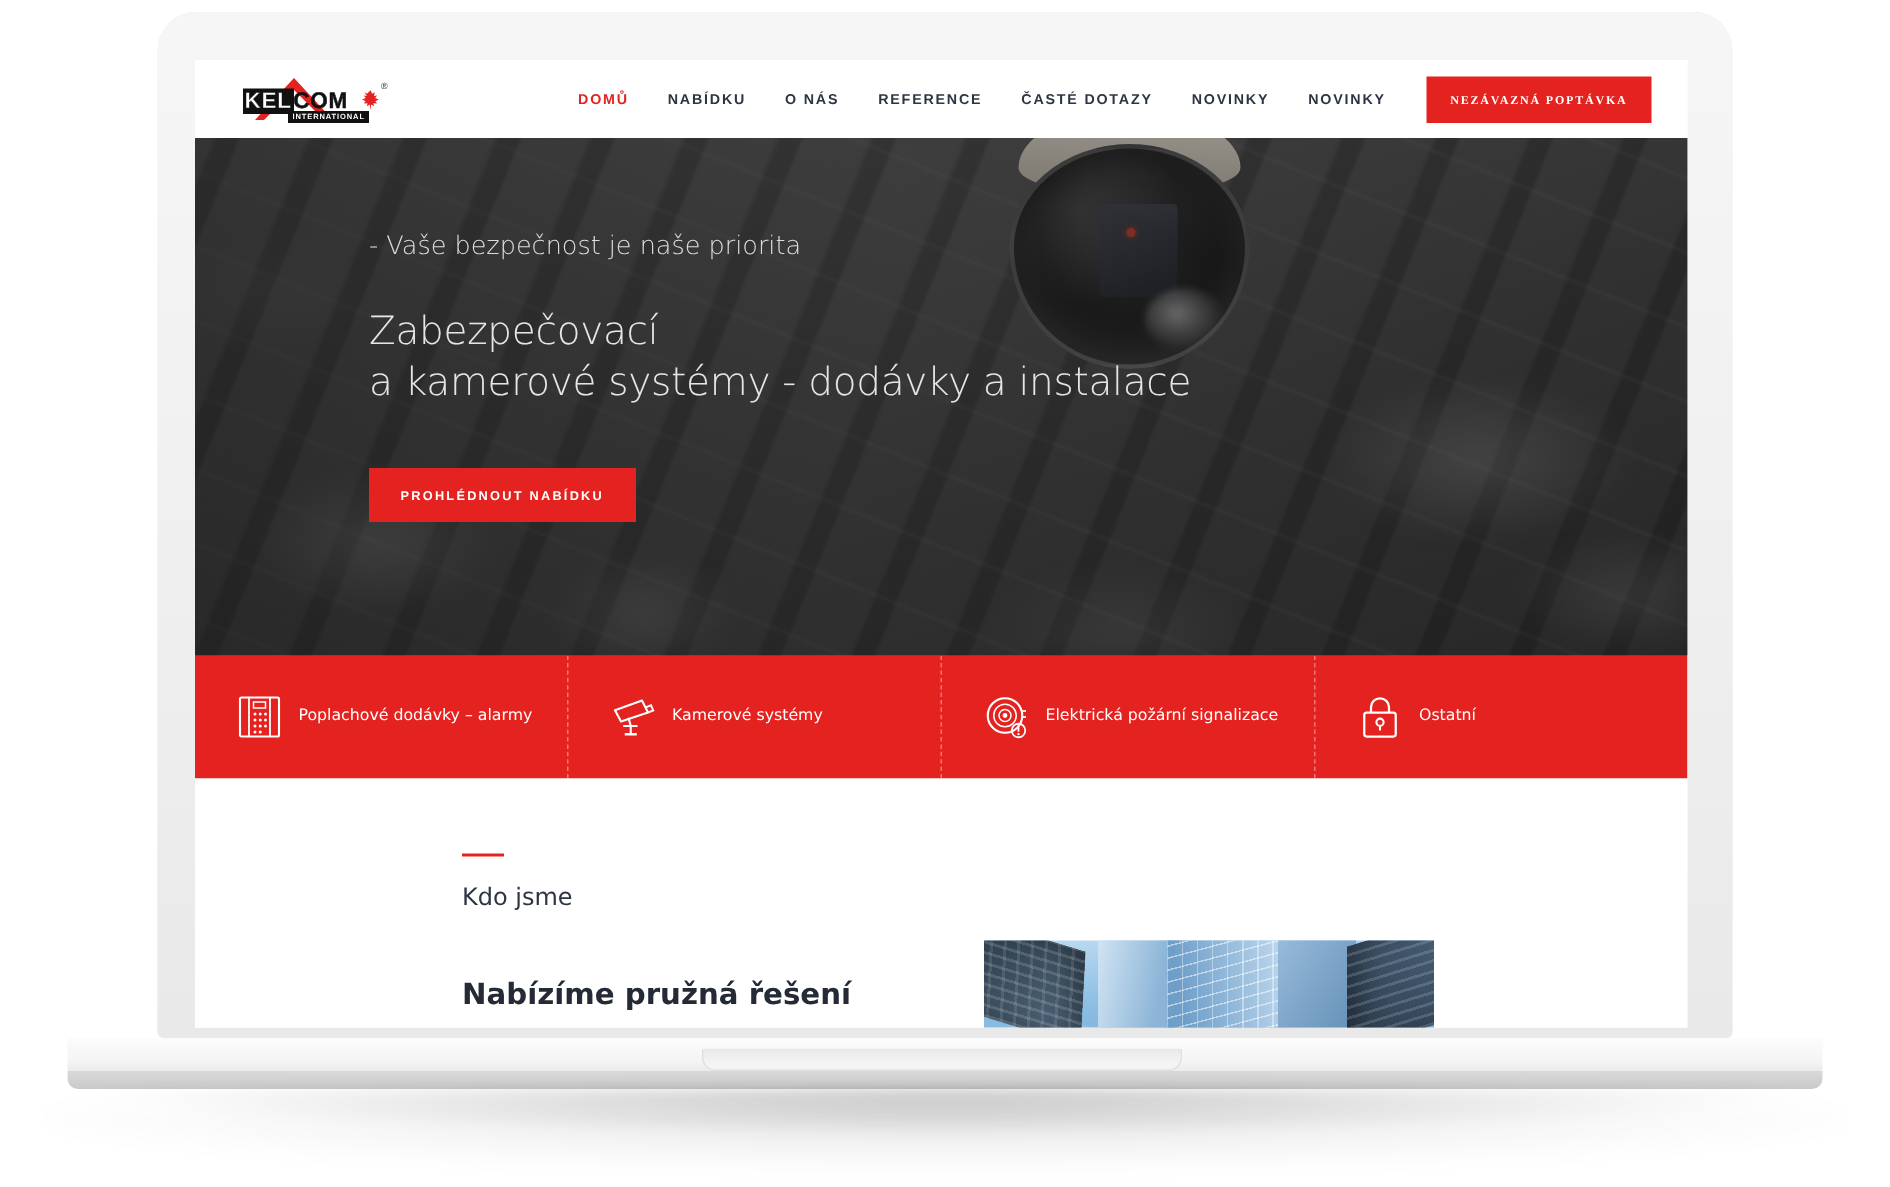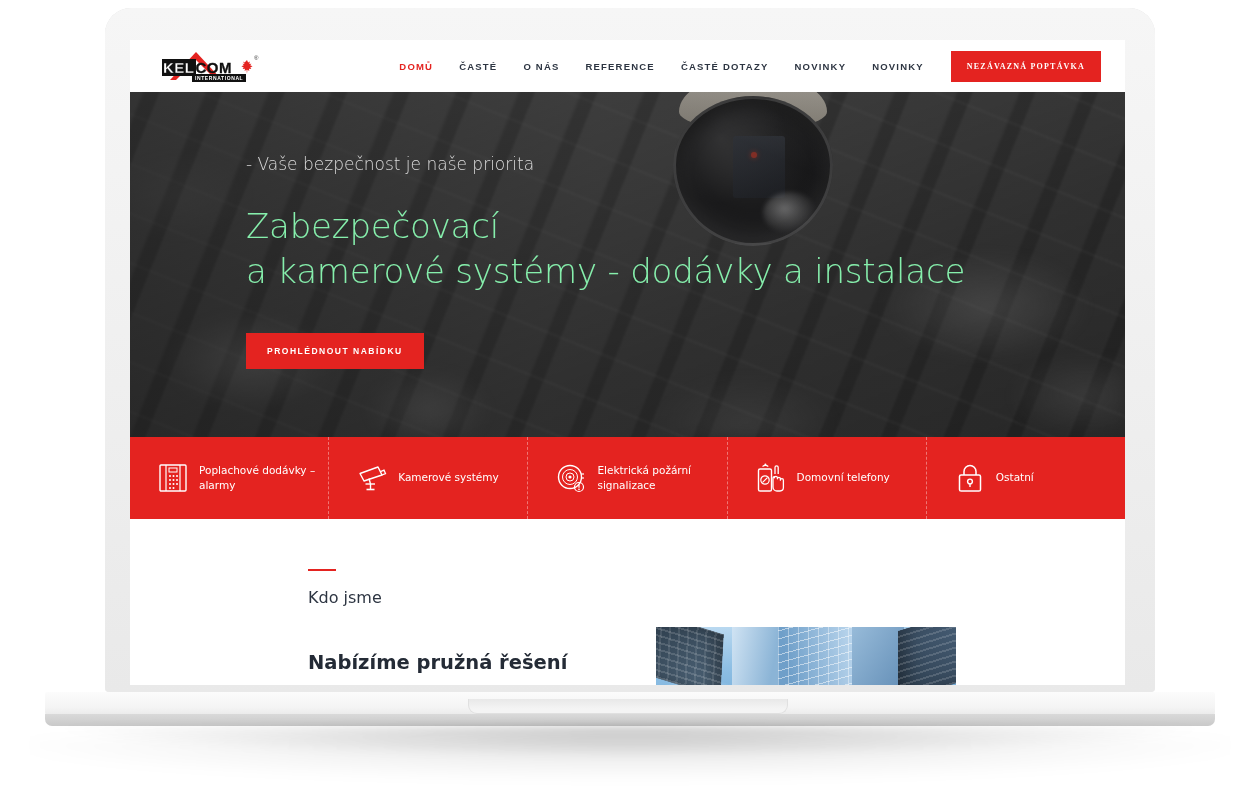--- a/index.html
+++ b/index.html
@@ -168,21 +168,21 @@
     position:absolute;left:84px;top:78px;width:6px;height:6px;border-radius:50%;
     background:#c0392b;box-shadow:0 0 5px rgba(220,60,40,.8);
   }
 
   .hero-content{position:relative;z-index:3;padding:62px 0 0 116px;}
   .hero-kicker{
     color:#dcdcdc;font-size:17px;font-weight:300;margin:0 0 30px 0;
     font-family:"DejaVu Sans",sans-serif;
   }
   .hero-title{
-    color:#86efac;font-size:34px;font-weight:300;line-height:1.31;margin:0;
+    color:#e5e5e5;font-size:26px;font-weight:300;line-height:1.31;margin:0;
     font-family:"DejaVu Sans",sans-serif;white-space:pre-line;letter-spacing:-0.2px;
   }
   .hero-btn{
     margin-top:40px;background:#e42320;color:#fff;border:none;
     font-size:8.5px;font-weight:bold;letter-spacing:1.5px;
     padding:13px 21px;cursor:pointer;font-family:"Liberation Sans",sans-serif;
   }
 
   
   .services{
@@ -273,21 +273,21 @@
         <div class="logo-word"><span class="kel">KEL</span><span>COM</span></div>
         <div class="logo-int">INTERNATIONAL</div>
         <svg class="logo-leaf" viewBox="0 0 24 24">
           <path fill="#e42320" d="M12 1l1.9 4.1 3-1.6-.9 4.2 3.6-.5-2.3 2.8 4.2 1.7-4 1.9 2 2.6-4.2-.3.7 3.6-3.3-2.1-.7 6.6h-.1l-.7-6.6-3.3 2.1.7-3.6-4.2.3 2-2.6-4-1.9 4.2-1.7-2.3-2.8 3.6.5L5 3.5l3 1.6z"></path>
         </svg>
         <div class="logo-reg">®</div>
       </div>
 
       <nav class="nav">
         <a href="#" class="active">DOMŮ</a>
-        <a href="#">ČASTÉ</a>
+        <a href="#">NABÍDKU</a>
         <a href="#">O NÁS</a>
         <a href="#">REFERENCE</a>
         <a href="#">ČASTÉ DOTAZY</a>
         <a href="#">NOVINKY</a>
         <a href="#">NOVINKY</a>
         <button class="nav-cta">NEZÁVAZNÁ POPTÁVKA</button>
       </nav>
     </div>
 
     <section class="hero">
@@ -356,32 +356,20 @@
           <circle cx="14" cy="15" r="1.6" fill="#fff"></circle>
           <line x1="25" y1="12" x2="28" y2="12" stroke="#fff" stroke-width="1.2"></line>
           <line x1="25" y1="16" x2="28" y2="16" stroke="#fff" stroke-width="1.2"></line>
           <circle cx="23" cy="25" r="4.5" fill="none" stroke="#fff" stroke-width="1.2"></circle>
           <line x1="23" y1="22.6" x2="23" y2="25.8" stroke="#fff" stroke-width="1.2"></line>
           <circle cx="23" cy="27.4" r="0.8" fill="#fff"></circle>
         </svg>
         <div class="svc-label">Elektrická požární signalizace</div>
       </div>
 
-      <div class="svc">
-        <svg class="svc-icon" viewBox="0 0 30 32">
-          <rect x="2.5" y="7" width="13" height="22" rx="1.6" fill="none" stroke="#fff" stroke-width="1.4"></rect>
-          <circle cx="9" cy="18" r="4.2" fill="none" stroke="#fff" stroke-width="1.2"></circle>
-          <line x1="6.6" y1="20.4" x2="11.4" y2="15.6" stroke="#fff" stroke-width="1.2"></line>
-          <path d="M6.5 4.5 a4.5 4.5 0 0 1 5.8 0" fill="none" stroke="#fff" stroke-width="1.2"></path>
-          <circle cx="9.4" cy="2.4" r="1" fill="#fff"></circle>
-          <path d="M19 12 v-6.5 a1.6 1.6 0 0 1 3.2 0 V12" fill="none" stroke="#fff" stroke-width="1.3"></path>
-          <path d="M17 16 v9 a4 4 0 0 0 4 4 h3 a3.4 3.4 0 0 0 3.4-3.4 v-7.4 a1.5 1.5 0 0 0-3 0 v-1.4 a1.5 1.5 0 0 0-3 0 v-1 a1.5 1.5 0 0 0-3 0 v-1.2 a1.4 1.4 0 0 0-1.4 1.4Z" fill="none" stroke="#fff" stroke-width="1.3" stroke-linejoin="round"></path>
-        </svg>
-        <div class="svc-label">Domovní telefony</div>
-      </div>
 
       <div class="svc">
         <svg class="svc-icon" viewBox="0 0 30 32">
           <rect x="4.5" y="13" width="21" height="16" rx="1.6" fill="none" stroke="#fff" stroke-width="1.5"></rect>
           <path d="M9 13 V9.5 a6 6 0 0 1 12 0 V13" fill="none" stroke="#fff" stroke-width="1.5"></path>
           <circle cx="15" cy="19.5" r="2.4" fill="none" stroke="#fff" stroke-width="1.4"></circle>
           <line x1="15" y1="21.6" x2="15" y2="25" stroke="#fff" stroke-width="1.4"></line>
         </svg>
         <div class="svc-label">Ostatní</div>
       </div>

